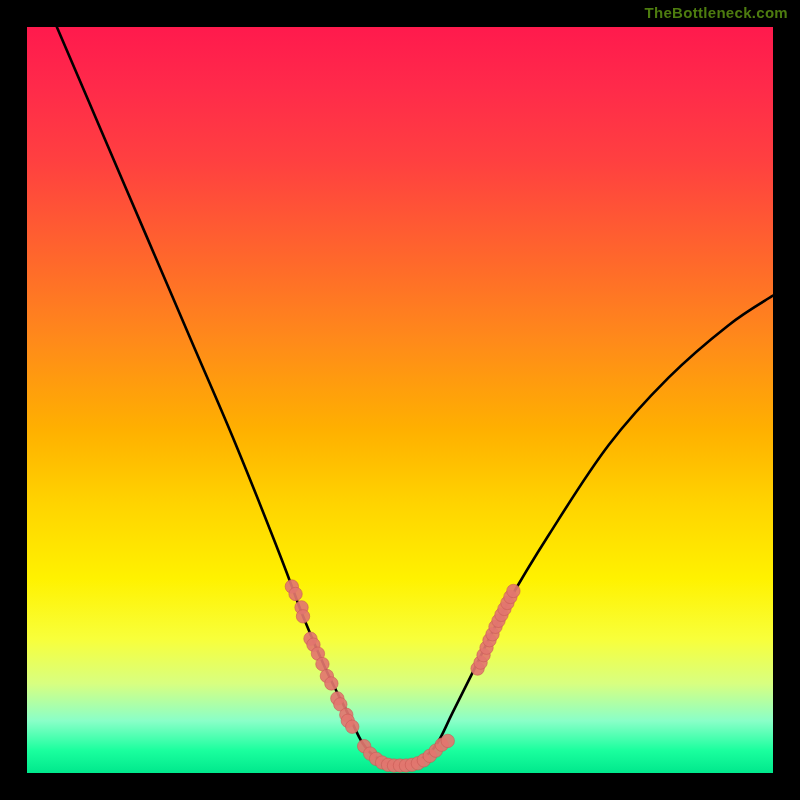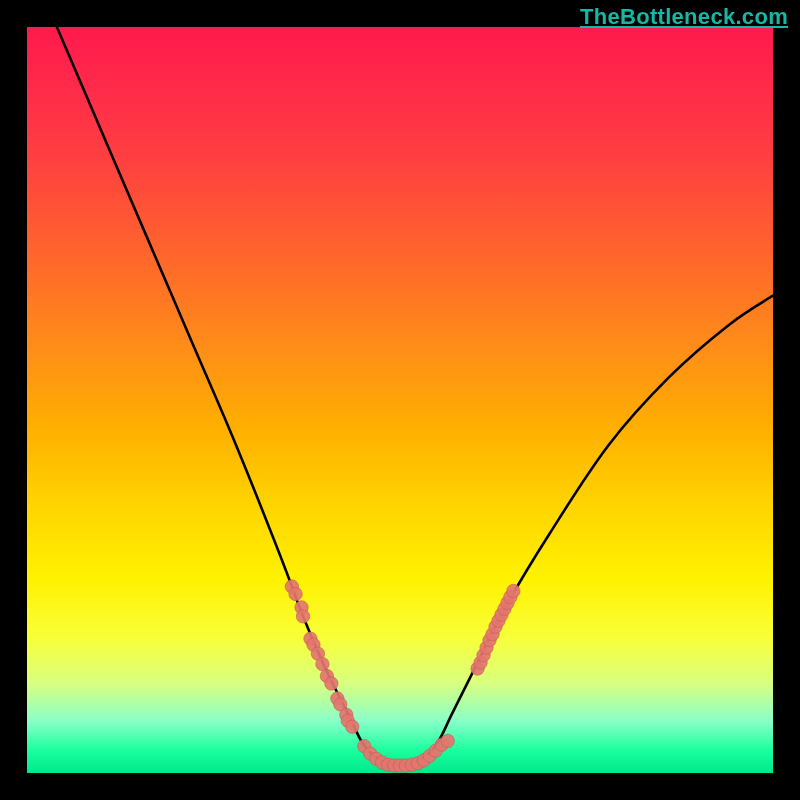--- a/index.html
+++ b/index.html
@@ -41,26 +41,25 @@
       #d8ff80 88%,
       #8affc8 93%,
       #1aff9e 97%,
       #00e88c 100%
     );
   }
   .watermark {
     position: absolute;
     top: 4px;
     right: 12px;
-    color: #14b8a6;
-    font-size: 22px;
+    color: #4d7c0f;
+    font-size: 15px;
     font-weight: 600;
     letter-spacing: 0.3px;
     user-select: none;
-    text-decoration: underline;
   }
   svg.curve {
     position: absolute;
     inset: 0;
   }
 </style>
 </head>
 <body>
 
 <div class="frame">

